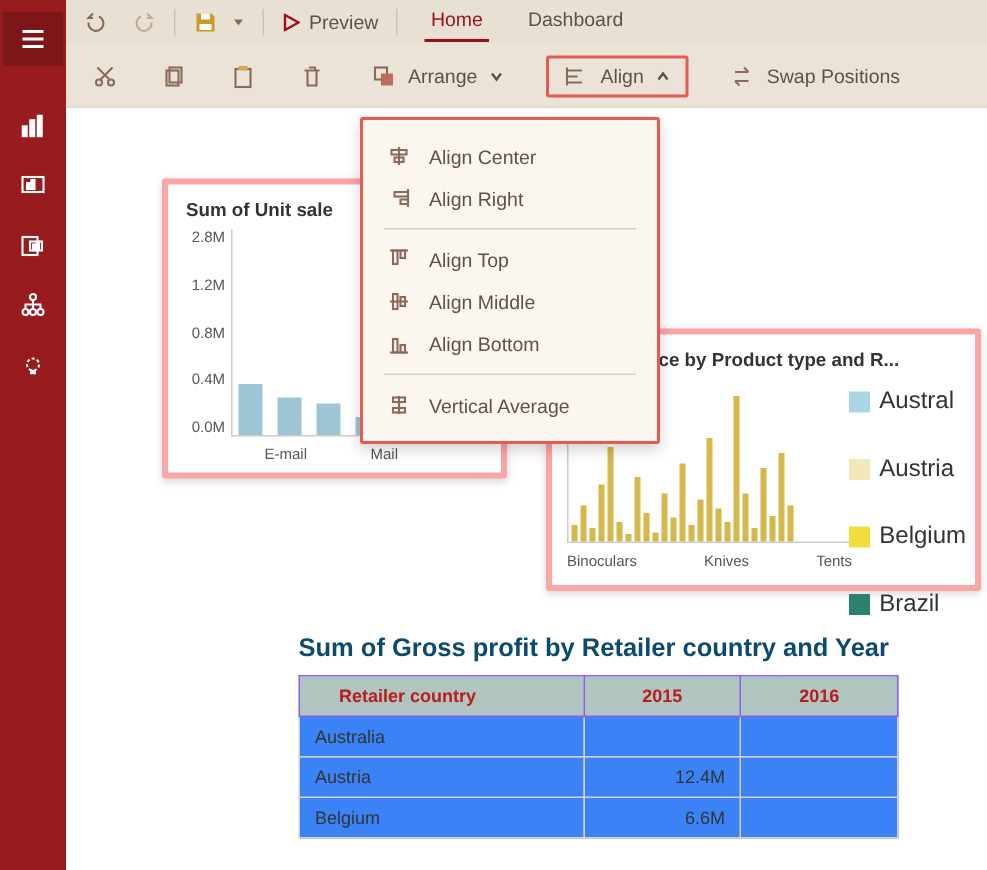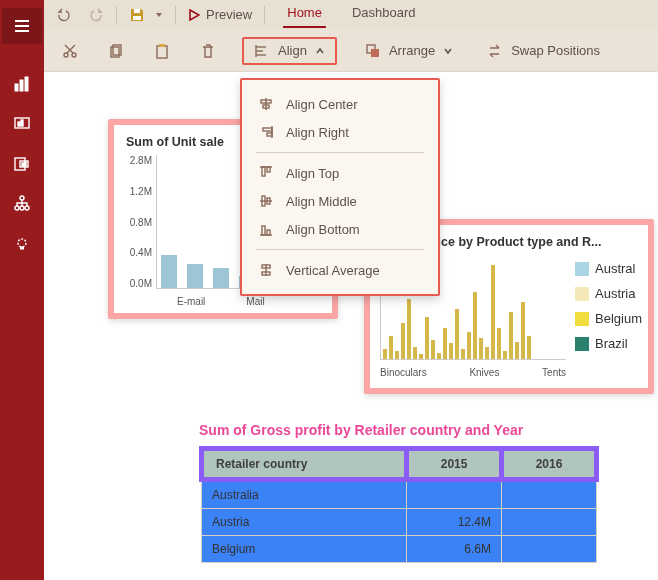--- a/index.html
+++ b/index.html
@@ -15,44 +15,44 @@
 .topbar .divider { width: 1px; height: 18px; background: #cfc4b4; }
 .topbar .tbtn { display: flex; align-items: center; gap: 6px; color: #5d514a; cursor: pointer; padding: 2px 4px; }
 .topbar .tab { color: #5d514a; padding: 4px 4px 6px; cursor: pointer; }
 .topbar .tab.active { color: #9c0f1b; border-bottom: 2px solid #9c0f1b; }
 .topbar .tabs { display: flex; gap: 22px; margin-left: 10px; text-align: center; }
 .toolbar { height: 42px; background: #ece3d8; display: flex; align-items: center; padding: 0 14px; gap: 22px; border-bottom: 1px solid #e0d6c8; }
 .toolbar .tool { display: flex; align-items: center; gap: 8px; color: #5d514a; cursor: pointer; padding: 4px 6px; }
 .toolbar .tool.icononly { padding: 4px; }
 .toolbar .align-split { border: 2px solid #e85a4f; border-radius: 2px; padding: 4px 10px; display: flex; align-items: center; gap: 8px; }
 .canvas { flex: 1; position: relative; background: #fff; }
-.chartcard { position: absolute; background: #fff; border: 6px solid #fca5a5; border-radius: 2px; box-shadow: 0 2px 6px rgba(0,0,0,0.15); }
+.chartcard { position: absolute; background: #fff; border: 4px solid #fca5a5; border-radius: 2px; box-shadow: 0 2px 6px rgba(0,0,0,0.15); }
 .chartcard .title { font-size: 12.5px; font-weight: 600; color: #333; padding: 10px 12px 2px; white-space: nowrap; overflow: hidden; text-overflow: ellipsis; }
 .card1 { left: 64px; top: 47px; width: 230px; height: 200px; z-index: 2; }
 .card2 { left: 320px; top: 147px; width: 290px; height: 175px; z-index: 1; }
 .chartbody { position: relative; padding: 4px 10px 6px 10px; height: calc(100% - 28px); }
 .yaxis { position: absolute; left: 6px; top: 4px; bottom: 22px; display: flex; flex-direction: column; justify-content: space-between; font-size: 10px; color: #555; text-align: right; width: 32px; }
 .plot { position: absolute; left: 42px; right: 8px; top: 4px; bottom: 22px; border-left: 1px solid #ccc; border-bottom: 1px solid #ccc; display: flex; align-items: flex-end; gap: 10px; padding: 0 4px; }
 .bar { width: 16px; background: #9ec5d6; }
 .xaxis { position: absolute; left: 42px; right: 8px; bottom: 4px; display: flex; font-size: 10px; color: #555; gap: 10px; }
 .xaxis span { flex: 1; text-align: right; }
 .card2 .plot2 { position: absolute; left: 10px; right: 82px; top: 4px; bottom: 26px; border-left: 1px solid #ccc; border-bottom: 1px solid #ccc; display: flex; align-items: flex-end; gap: 2px; padding: 0 2px; }
 .spike { width: 4px; background: #d6b84a; }
 .card2 .xaxis2 { position: absolute; left: 10px; right: 82px; bottom: 8px; display: flex; justify-content: space-between; font-size: 10px; color: #555; }
-.legend { position: absolute; right: 6px; top: 10px; display: flex; flex-direction: column; gap: 10px; font-size: 13px; color: #333; }
+.legend { position: absolute; right: 6px; top: 10px; display: flex; flex-direction: column; gap: 27px; font-size: 16px; color: #333; }
 .legend .item { display: flex; align-items: center; gap: 6px; }
 .swatch { width: 14px; height: 14px; }
 .dropdown { position: absolute; left: 196px; top: 6px; width: 200px; background: #fbf7f0; border: 2px solid #e85a4f; border-radius: 2px; box-shadow: 0 4px 10px rgba(0,0,0,0.18); padding: 10px 0; z-index: 10; }
 .dropdown .mitem { display: flex; align-items: center; gap: 12px; padding: 6px 16px; color: #5d514a; cursor: pointer; font-size: 13px; }
 .dropdown hr { border: none; border-top: 1px solid #d8cfbf; margin: 6px 14px; }
 .mitem .micon { width: 16px; height: 16px; display: inline-flex; }
 .tablewrap { position: absolute; left: 155px; top: 350px; width: 400px; }
-.tablewrap .ttitle { font-size: 14px; font-weight: 600; color: #ec4899; margin-bottom: 8px; }
+.tablewrap .ttitle { font-size: 17px; font-weight: 600; color: #0c4a6e; margin-bottom: 8px; }
 table { border-collapse: collapse; width: 100%; font-size: 12px; }
-th { background: #b0c4c0; color: #404040; font-weight: 600; padding: 6px 12px; text-align: center; border: 5px solid #8b5cf6; }
+th { background: #b0c4c0; color: #b91c1c; font-weight: 600; padding: 6px 26px; text-align: center; border: 1px solid #8b5cf6; }
 th:first-child { text-align: left; }
 td { background: #3b82f6; padding: 6px 10px; border: 1px solid #d6d0c5; }
 td:nth-child(2), td:nth-child(3) { text-align: right; }
 .a-ico { stroke:#8a6a5a; stroke-width:1.4; fill:none; }
 </style>
 </head>
 <body>
 
 <div class="app">
   <div class="leftrail">
@@ -180,42 +180,42 @@
             <rect x="5" y="1" width="6" height="3" fill="#d6a84a"></rect>
           </svg>
       </span>
       <span class="tool icononly">
         <svg width="16" height="16" viewBox="0 0 16 16">
             <g class="a-ico">
               <path d="M3 4 H13 M5 4 V14 H11 V4 M6 2 H10 V4"></path>
             </g>
           </svg>
       </span>
+      <span class="tool">
+        <svg width="16" height="16" viewBox="0 0 16 16">
+            <rect x="2" y="2" width="8" height="8" class="a-ico"></rect>
+            <rect x="6" y="6" width="8" height="8" fill="#c06a5a"></rect>
+          </svg>
+        <span>Arrange</span>
+        <svg width="10" height="10" viewBox="0 0 10 10">
+            <path d="M2 3 L5 7 L8 3" stroke="#5d514a" stroke-width="1.6" fill="none"></path>
+          </svg>
+      </span>
       <span class="tool align-split">
         <svg width="16" height="16" viewBox="0 0 16 16">
             <g stroke="#8a6a5a" stroke-width="1.4">
               <line x1="2" y1="2" x2="2" y2="14"></line>
               <line x1="2" y1="4" x2="12" y2="4"></line>
               <line x1="2" y1="8" x2="9" y2="8"></line>
               <line x1="2" y1="12" x2="12" y2="12"></line>
             </g>
           </svg>
         <span>Align</span>
         <svg width="10" height="10" viewBox="0 0 10 10">
             <path d="M2 7 L5 3 L8 7" stroke="#5d514a" stroke-width="1.6" fill="none"></path>
-          </svg>
-      </span>
-      <span class="tool">
-        <svg width="16" height="16" viewBox="0 0 16 16">
-            <rect x="2" y="2" width="8" height="8" class="a-ico"></rect>
-            <rect x="6" y="6" width="8" height="8" fill="#c06a5a"></rect>
-          </svg>
-        <span>Arrange</span>
-        <svg width="10" height="10" viewBox="0 0 10 10">
-            <path d="M2 3 L5 7 L8 3" stroke="#5d514a" stroke-width="1.6" fill="none"></path>
           </svg>
       </span>
       <span class="tool">
         <svg width="16" height="16" viewBox="0 0 16 16">
             <g class="a-ico">
               <path d="M3 5 H12 M12 5 L9 2 M3 11 H12 M3 11 L6 14"></path>
             </g>
           </svg>
         <span>Swap Positions</span>
       </span>

